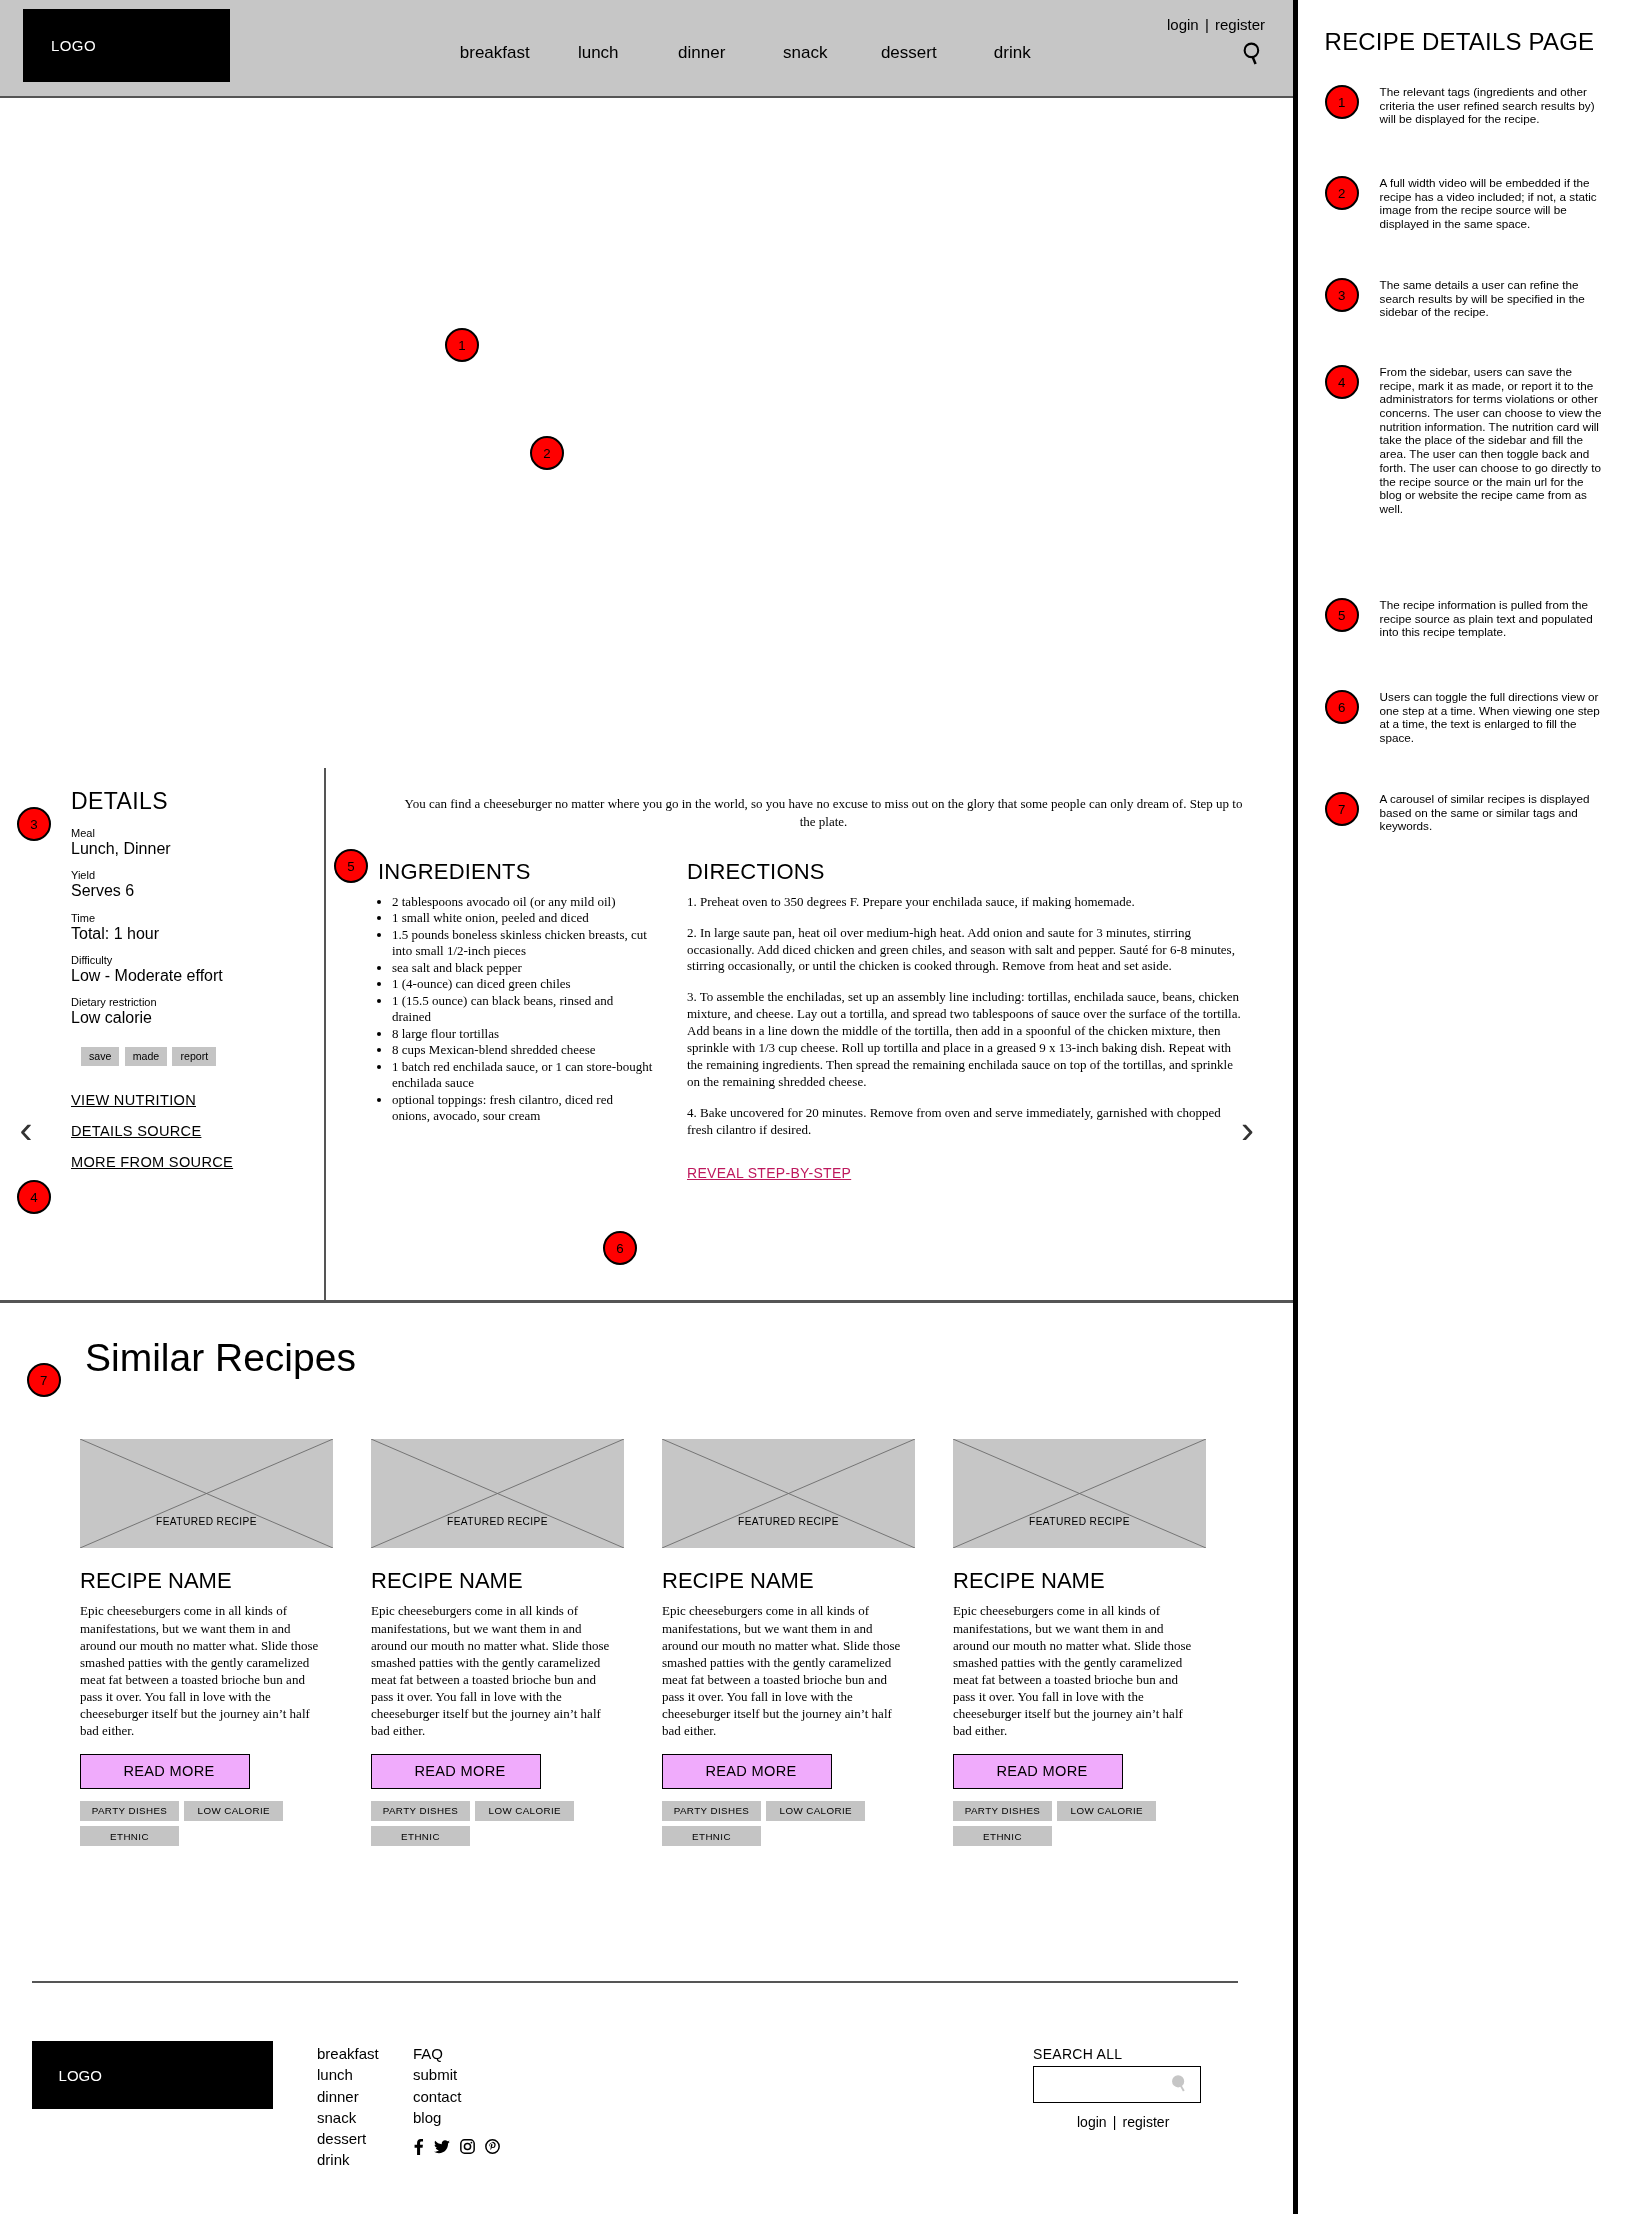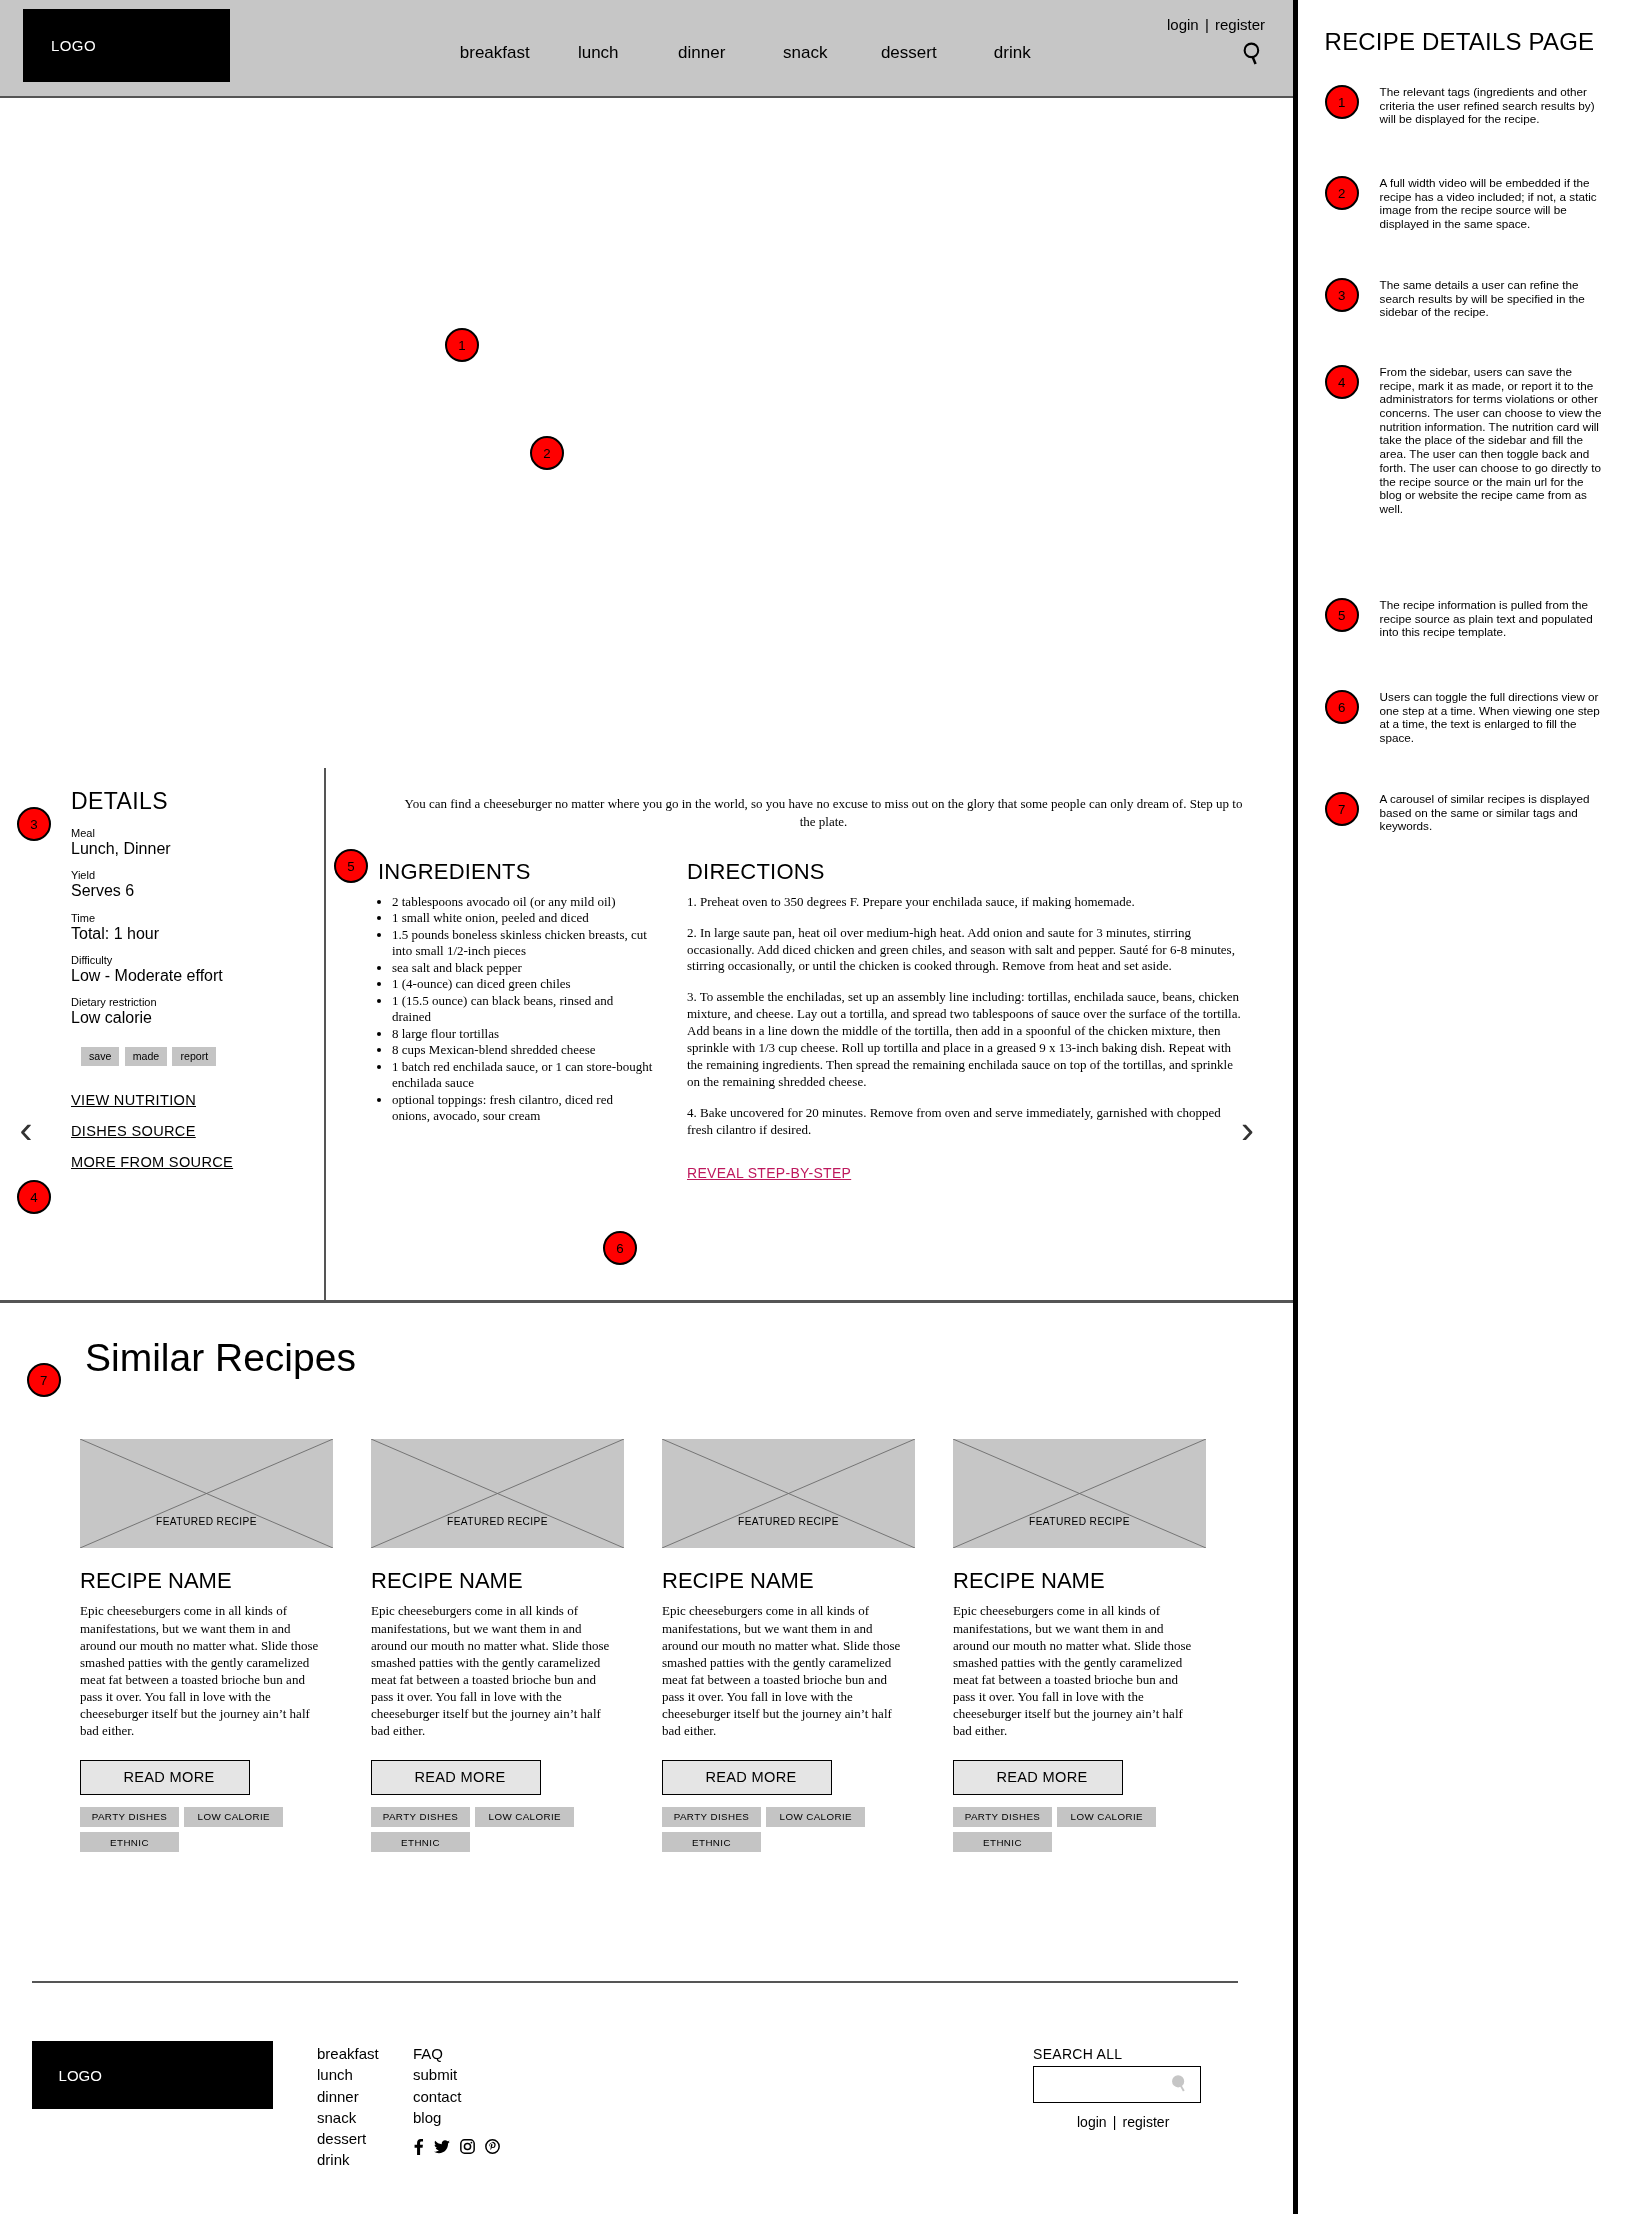--- a/index.html
+++ b/index.html
@@ -150,22 +150,22 @@
   .card-img-label {
     position:absolute; left:0; bottom:21px; width:100%; text-align:center;
     font-size:10.2px; letter-spacing:0.4px;
   }
   .card-title { font-size:22px; font-weight:400; margin:19.5px 0 8.9px 0; }
   .card-body {
     font-family:"Liberation Serif", serif; font-size:13px; line-height:1.32; margin:0;
     width:241px;
   }
   .read-more {
-    margin-top:20px; width:170px; height:35px; border:1.8px solid #000;
-    background:#e5e5e5; font-size:14.6px; font-family:"Liberation Sans", sans-serif;
+    margin-top:14px; width:170px; height:35px; border:1.8px solid #000;
+    background:#f0abfc; font-size:14.6px; font-family:"Liberation Sans", sans-serif;
     display:flex; align-items:center; justify-content:center; cursor:pointer;
     letter-spacing:0.3px;
     padding-left:8px;
   }
   .card-tags { margin-top:12.4px; display:flex; flex-wrap:wrap; gap:5.3px; width:248px; }
   .card-tag {
     background:#c4c4c4; font-size:9.8px; padding:4.4px 0; letter-spacing:0.4px;
     text-align:center; min-width:99px;
   }
 
@@ -274,21 +274,21 @@
       <div class="d-value">Low calorie</div>
 
       <div class="chip-row">
         <span class="sm-chip">save</span>
         <span class="sm-chip">made</span>
         <span class="sm-chip">report</span>
       </div>
 
       <div class="side-links">
         <a href="#">VIEW NUTRITION</a>
-        <a href="#">DISHES SOURCE</a>
+        <a href="#">DETAILS SOURCE</a>
         <a href="#">MORE FROM SOURCE</a>
       </div>
     </div>
 
     <div class="recipe-col">
       <p class="intro-p">You can find a cheeseburger no matter where you go in the world, so you have no excuse to miss out on the glory that some people can only dream of. Step up to the plate.</p>
 
       <div class="two-col">
         <div class="ing-col">
           <div class="sec-h">INGREDIENTS</div>

